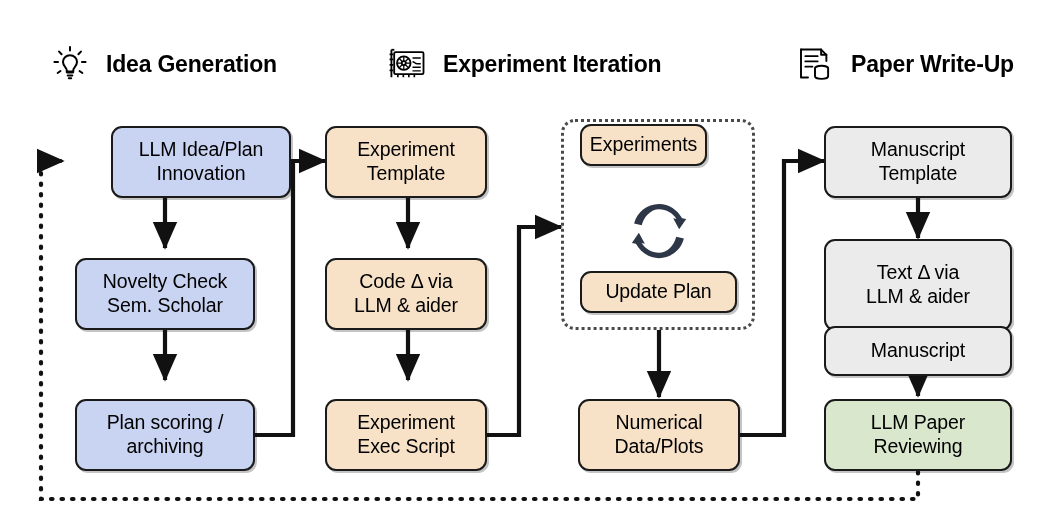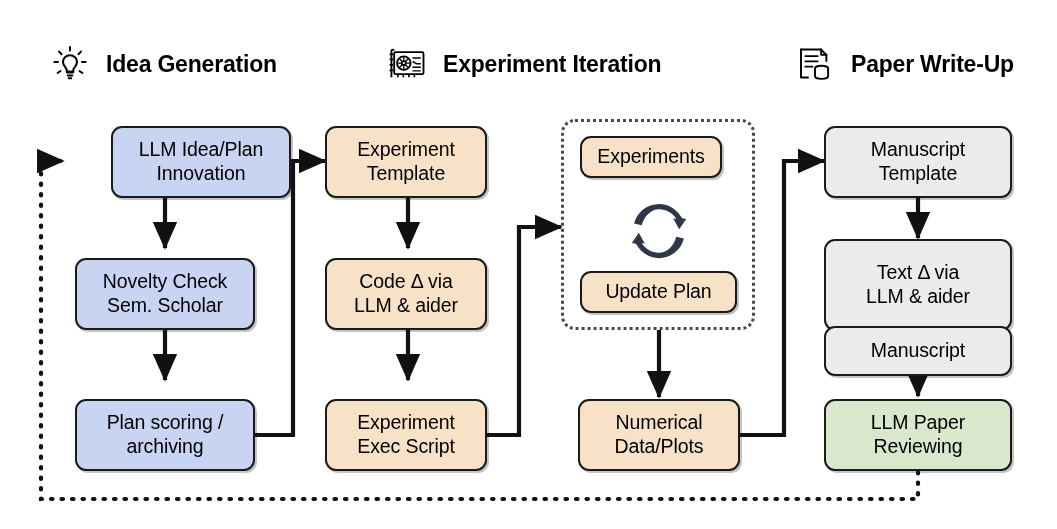--- a/index.html
+++ b/index.html
@@ -184,21 +184,21 @@
     <span class="line">Code Δ via</span>
     <span class="line">LLM &amp; aider</span>
   </div>
   <div class="node fill-tan" style="left:325px; top:399px; width:162px; height:72px;">
     <span class="line">Experiment</span>
     <span class="line">Exec Script</span>
   </div>
 
   <div class="dotted-group" style="left:561px; top:119px; width:194px; height:211px;"></div>
 
-  <div class="node fill-tan" style="left:580px; top:136px; width:142px; height:42px;">
+  <div class="node fill-tan" style="left:580px; top:124px; width:127px; height:42px;">
     <span class="line">Experiments</span>
   </div>
 
   <div class="cycle-icon" style="left:628px; top:200px;">
     <svg width="62" height="62" viewBox="0 0 64 64" fill="#2e3748">
       <path d="M32 9.5c7.6 0 14.3 4 18 10l-3.4-0.6 6.2 11.3 7.3-10.6-4.2-0.7C51.2 10.2 42.3 4 32 4 19.6 4 9.1 12.6 6.3 24.2l7.9 1.9C16.2 17.6 23.4 9.5 32 9.5z"></path>
       <path d="M32 54.5c-7.6 0-14.3-4-18-10l3.4 0.6-6.2-11.3L4 44.4l4.2 0.7C12.8 53.8 21.7 60 32 60c12.4 0 22.9-8.6 25.7-20.2l-7.9-1.9C47.8 46.4 40.6 54.5 32 54.5z"></path>
     </svg>
   </div>
 

